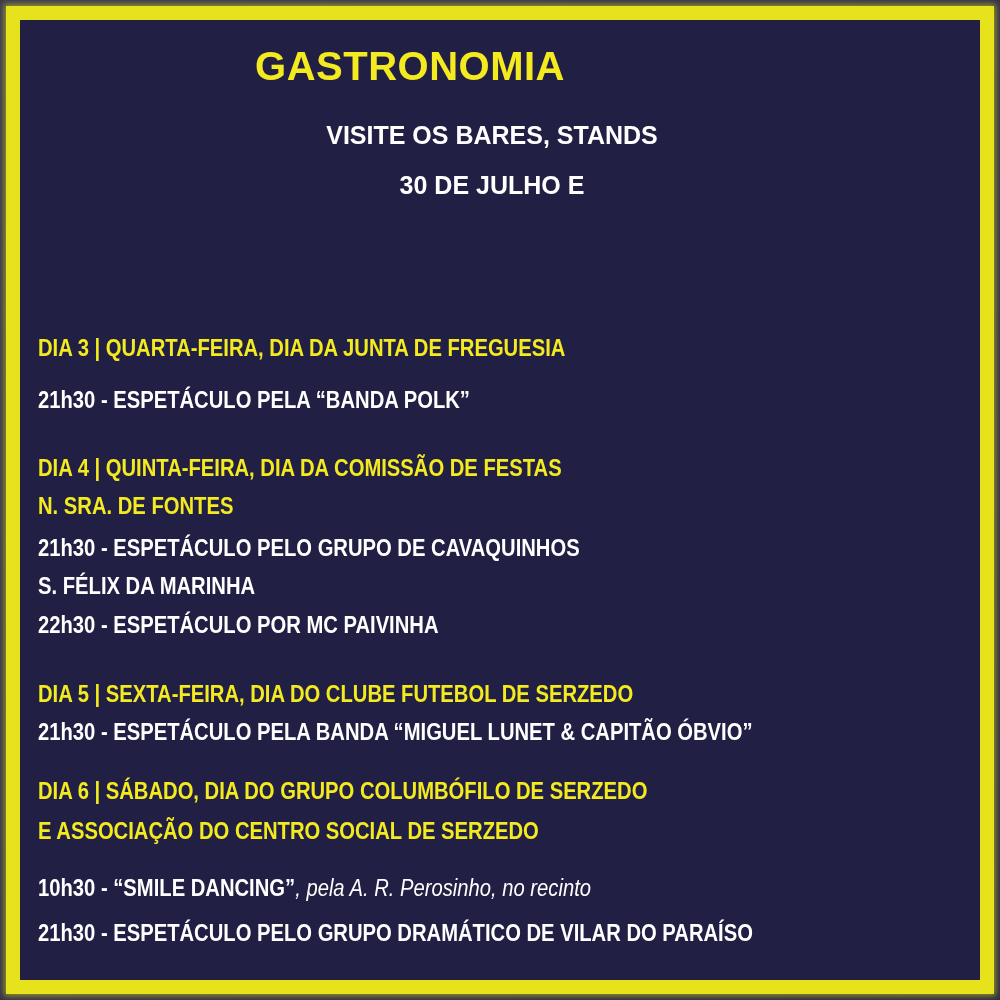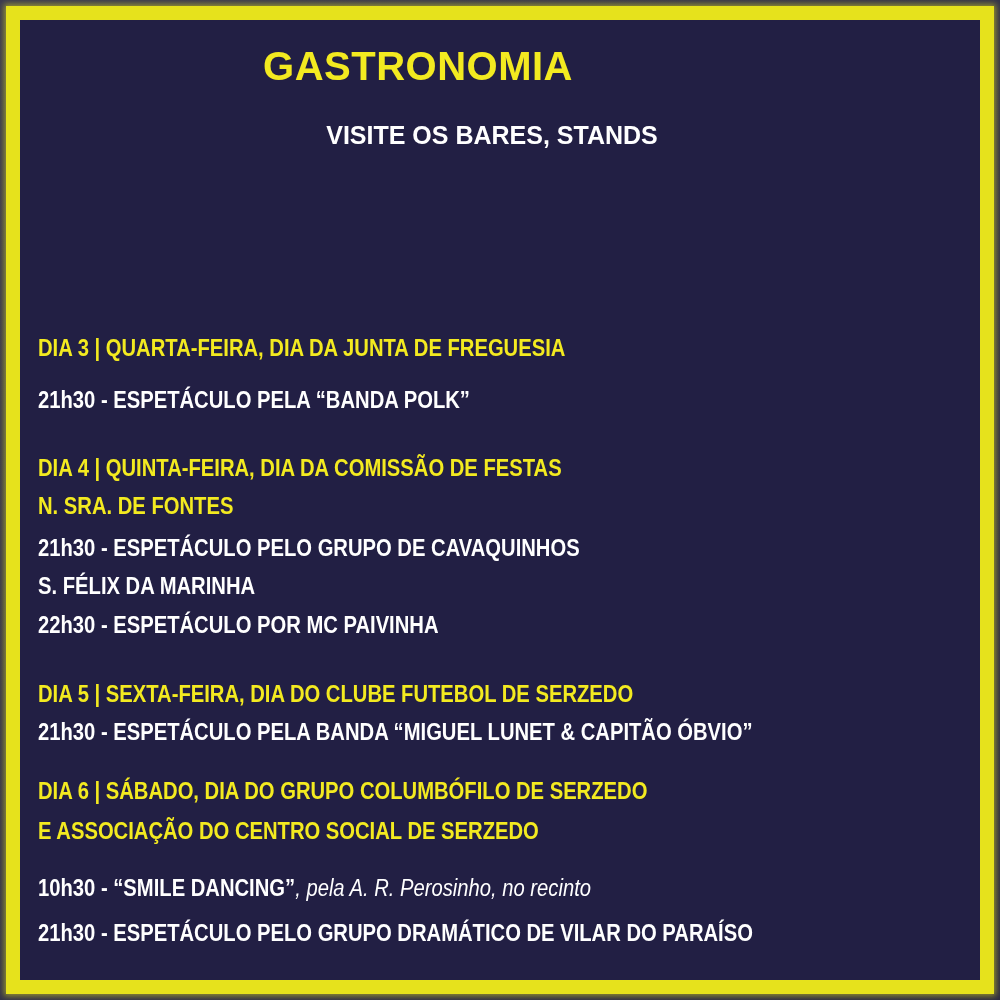--- a/index.html
+++ b/index.html
@@ -18,21 +18,21 @@
     box-shadow: 0 0 6px 2px rgba(230,226,28,0.55), inset 0 0 4px 1px rgba(120,120,20,0.6);
     background: #221f44;
   }
   .inner {
     position: absolute; left: 20px; top: 20px; right: 20px; bottom: 20px;
     background: #221f44;
   }
   .yellow { color: #f3ea20; }
   .white { color: #ffffff; }
   .title {
-    position: absolute; left: 8px; width: 820px; top: 44px;
+    position: absolute; left: 0; width: 820px; top: 44px;
     text-align: center; font-size: 40px; font-weight: bold; letter-spacing: 0.5px;
   }
   .intro {
     position: absolute; left: 0; width: 984px; top: 111px;
     text-align: center; font-size: 25px; font-weight: bold; line-height: 49.5px;
   }
   .line {
     position: absolute; left: 38px; font-size: 23.5px; font-weight: bold;
     white-space: nowrap; transform-origin: left top;
   }
@@ -42,20 +42,21 @@
 <body>
 
 <div class="frame"></div>
 <div class="glow"></div>
 <div class="inner"></div>
 
 <div class="title yellow">GASTRONOMIA</div>
 
 <div class="intro white">
   <div>VISITE OS BARES, STANDS</div>
+  <div>30 DE JULHO E</div>
 </div>
 
 <div class="line yellow" style="top:335px; transform:scaleX(0.86);">DIA 3 | QUARTA-FEIRA, DIA DA JUNTA DE FREGUESIA</div>
 <div class="line white" style="top:387px; transform:scaleX(0.86);">21h30 - ESPETÁCULO PELA “BANDA POLK”</div>
 
 <div class="line yellow" style="top:455px; transform:scaleX(0.86);">DIA 4 | QUINTA-FEIRA, DIA DA COMISSÃO DE FESTAS</div>
 <div class="line yellow" style="top:493px; transform:scaleX(0.86);">N. SRA. DE FONTES</div>
 <div class="line white" style="top:535px; transform:scaleX(0.86);">21h30 - ESPETÁCULO PELO GRUPO DE CAVAQUINHOS</div>
 <div class="line white" style="top:573px; transform:scaleX(0.86);">S. FÉLIX DA MARINHA</div>
 <div class="line white" style="top:612px; transform:scaleX(0.86);">22h30 - ESPETÁCULO POR MC PAIVINHA</div>

